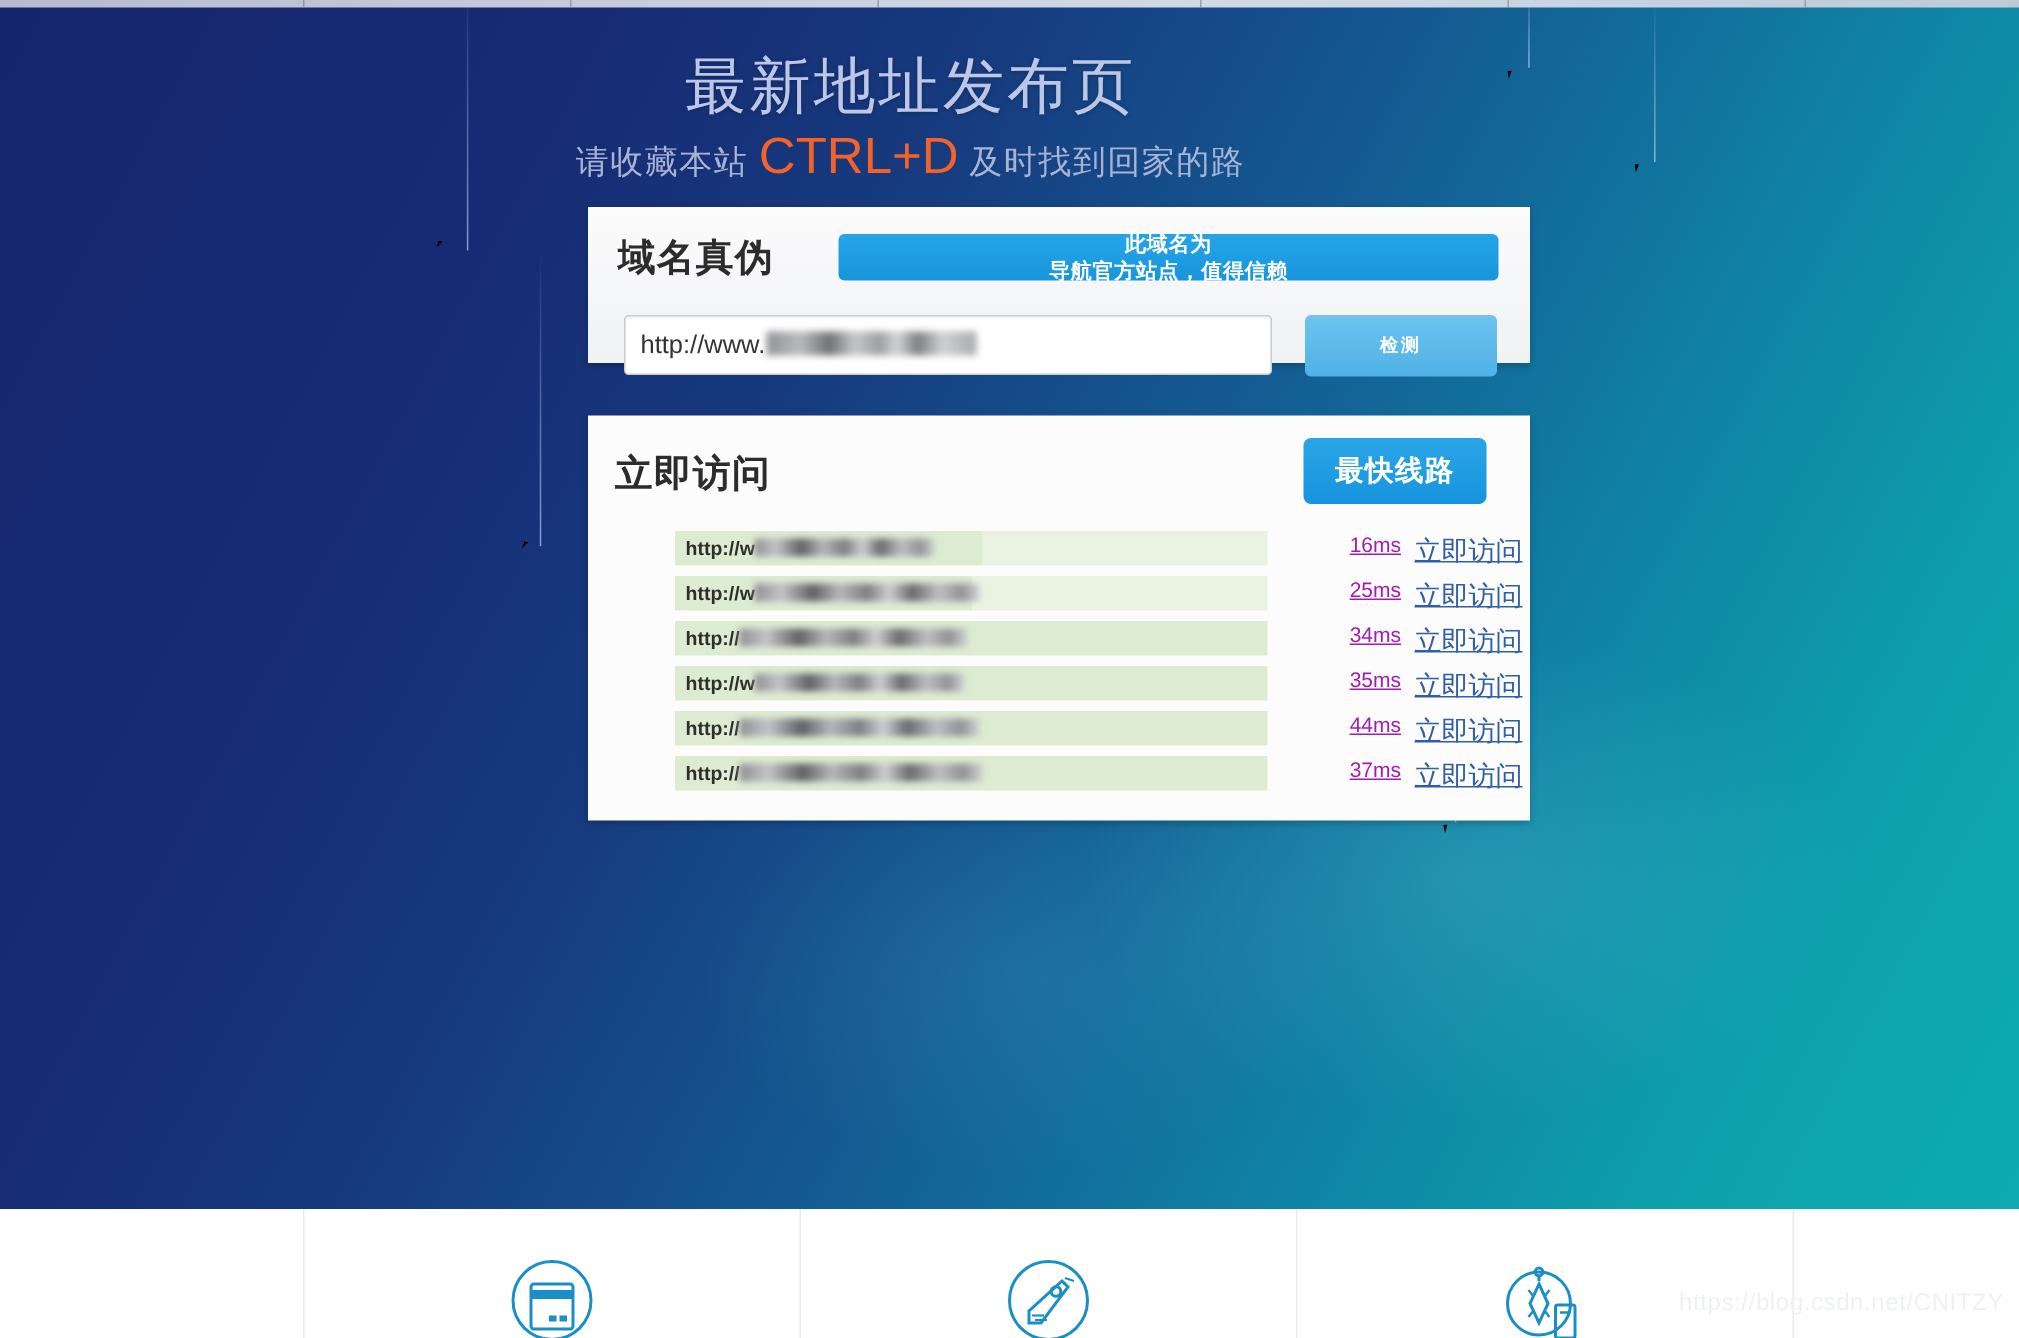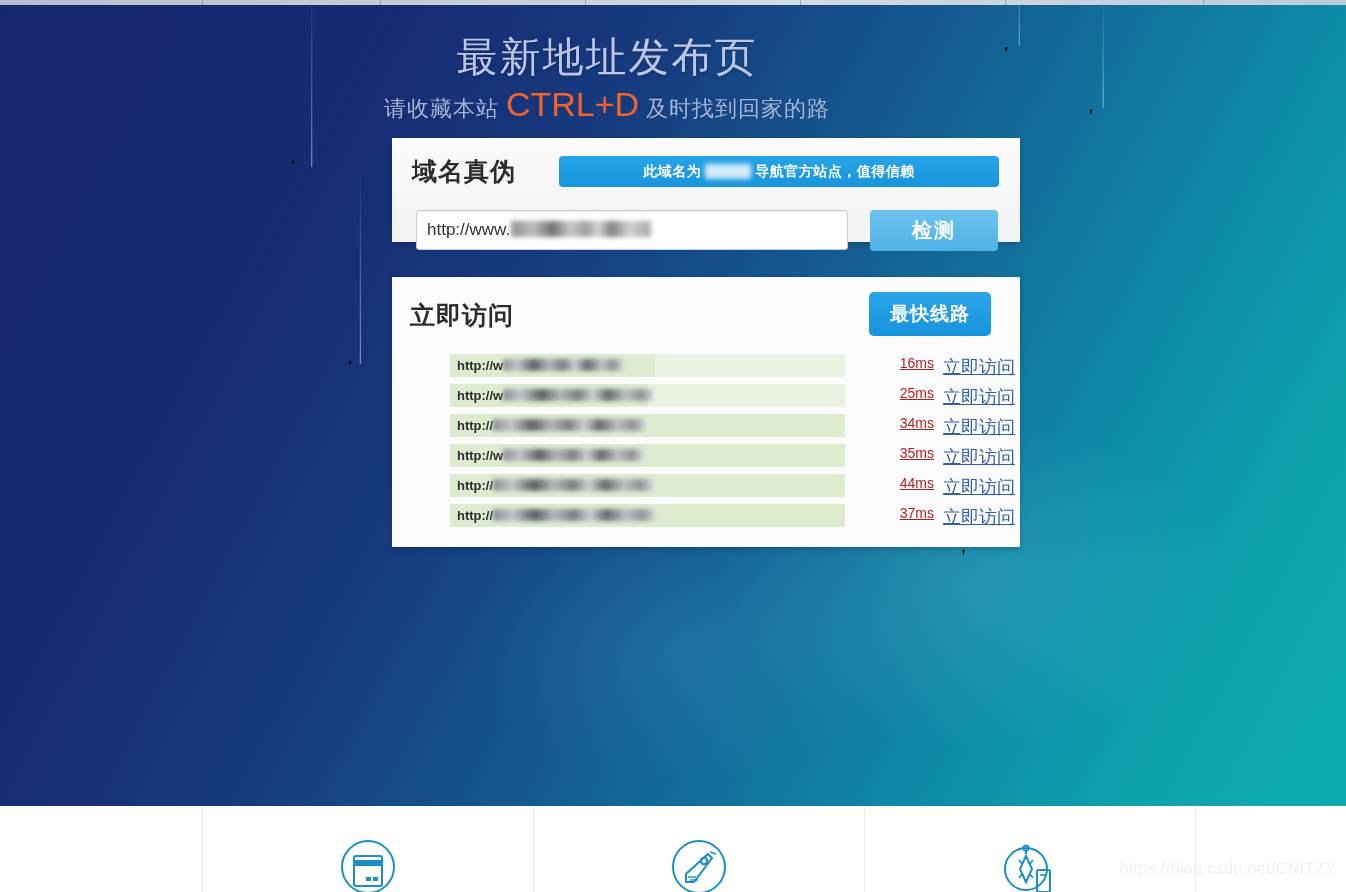--- a/index.html
+++ b/index.html
@@ -175,20 +175,21 @@
     width: 440px; height: 31px;
     background: linear-gradient(to bottom, #26a4e8 0%, #1796dd 100%);
     border-radius: 4px;
     color: #ffffff;
     font-size: 14px;
     font-weight: bold;
     letter-spacing: .5px;
     display: flex;
     align-items: center;
     justify-content: center;
+    flex-direction: column;
   }
   .verify-banner .redacted {
     display: inline-block;
     width: 46px; height: 15px;
     margin: 0 4px;
     vertical-align: middle;
     background: rgba(255,255,255,.80);
     filter: blur(2.4px);
     border-radius: 1px;
   }
@@ -228,21 +229,21 @@
   }
   .btn-detect {
     position: absolute;
     left: 478px; top: 10px;
     width: 128px; height: 41px;
     background: linear-gradient(to bottom, #6ec3ef 0%, #4fb2e6 100%);
     border: none;
     border-radius: 4px;
     color: #ffffff;
     font-family: "Liberation Sans", sans-serif;
-    font-size: 20px;
+    font-size: 12px;
     font-weight: bold;
     letter-spacing: 2px;
     cursor: pointer;
   }
 
   
   .card-speed {
     left: 392px; top: 277px;
     width: 628px; height: 270px;
     background: #fcfcfc;
@@ -311,21 +312,21 @@
     border-radius: 1px;
     filter: blur(2.1px);
   }
   .ms {
     position: absolute;
     left: 498px; top: 3px;
     width: 44px;
     text-align: right;
     font-family: "Liberation Sans", sans-serif;
     font-size: 14px;
-    color: #b91c1c;
+    color: #a21caf;
     text-decoration: underline;
     cursor: pointer;
   }
   .visit {
     position: absolute;
     left: 551px; top: 3px;
     font-size: 18px;
     color: #2f5fa8;
     text-decoration: underline;
     cursor: pointer;

